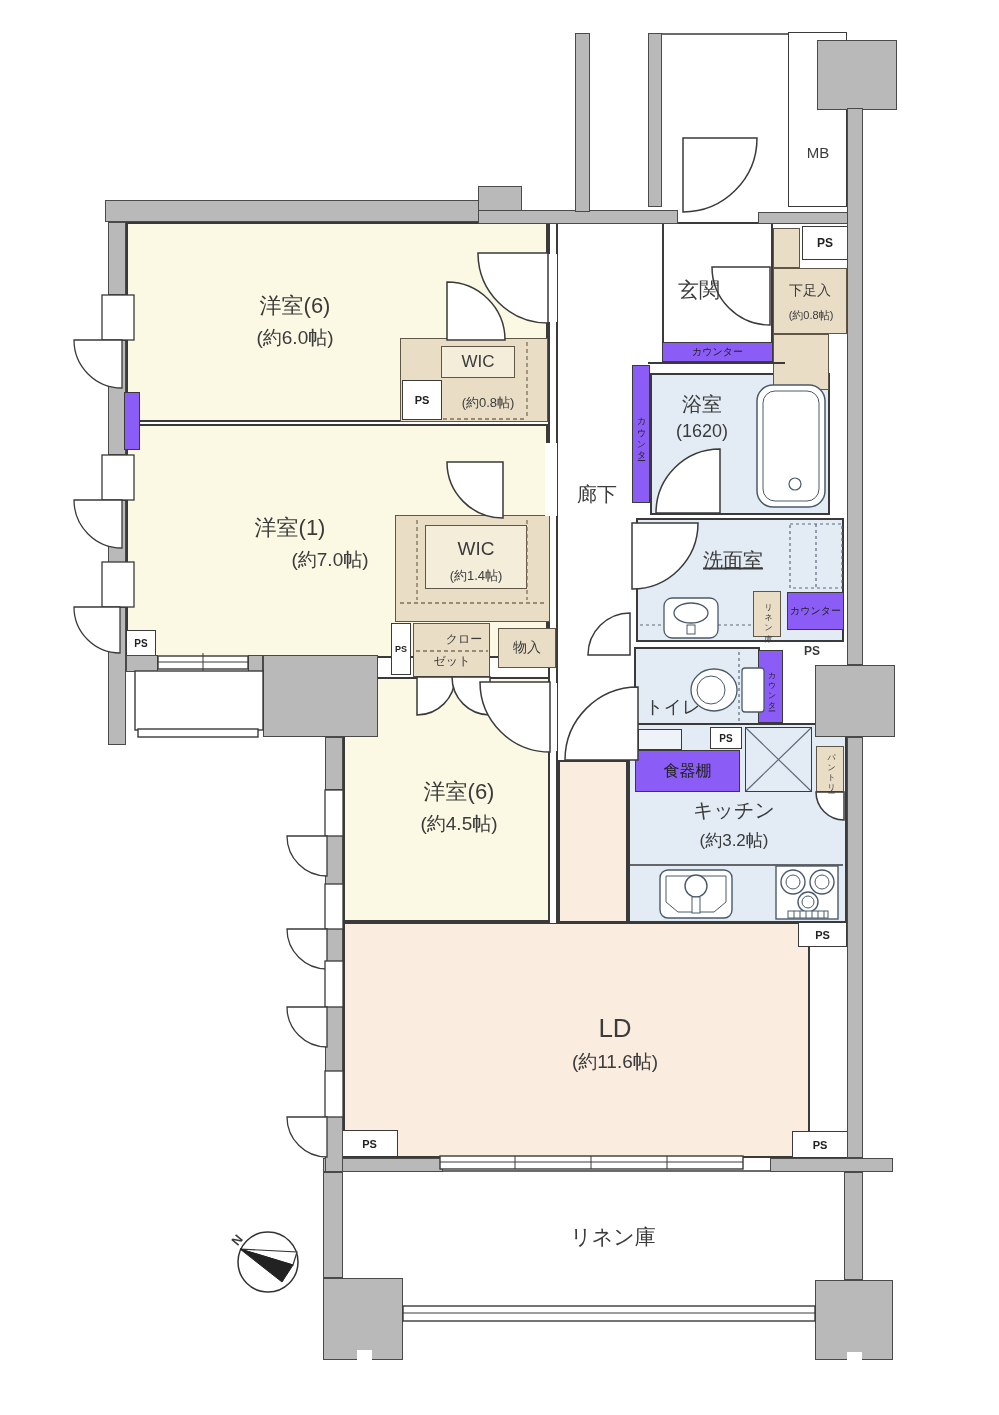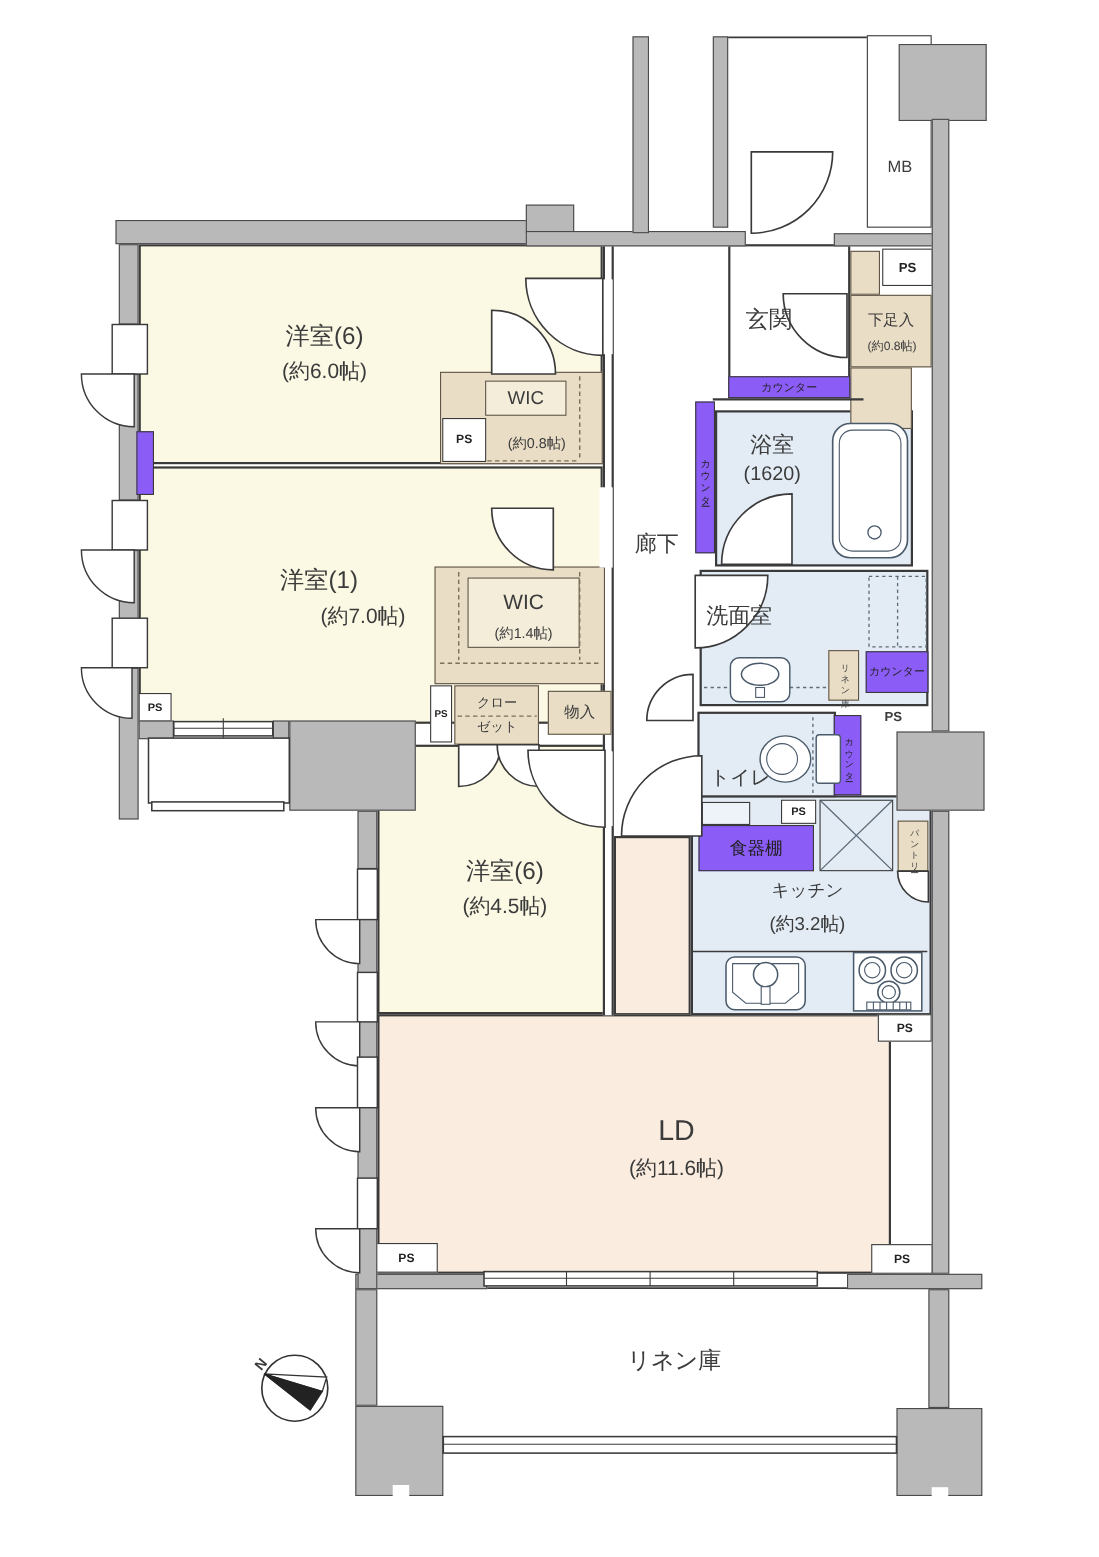--- a/index.html
+++ b/index.html
@@ -260,37 +260,37 @@
   </svg>
 
   <div class="lb" style="left:295px;top:306px;font-size:22px;">洋室(6)</div>
   <div class="lb" style="left:295px;top:338px;font-size:19px;">(約6.0帖)</div>
   <div class="lb" style="left:290px;top:528px;font-size:22px;">洋室(1)</div>
   <div class="lb" style="left:290px;top:560px;font-size:19px;margin-left:40px;">(約7.0帖)</div>
   <div class="lb" style="left:459px;top:792px;font-size:22px;">洋室(6)</div>
   <div class="lb" style="left:459px;top:824px;font-size:19px;">(約4.5帖)</div>
   <div class="lb" style="left:615px;top:1028px;font-size:26px;">LD</div>
   <div class="lb" style="left:615px;top:1062px;font-size:19px;">(約11.6帖)</div>
-  <div class="lb" style="left:734px;top:810px;font-size:16px;text-align:right;">キッチン</div>
+  <div class="lb" style="left:734px;top:810px;font-size:20px;text-align:right;">キッチン</div>
   <div class="lb" style="left:734px;top:840px;font-size:17px;">(約3.2帖)</div>
   <div class="lb" style="left:702px;top:404px;font-size:20px;">浴室</div>
   <div class="lb" style="left:702px;top:431px;font-size:18px;">(1620)</div>
-  <div class="lb" style="left:672px;top:560px;font-size:20px;">洗面室</div>
+  <div class="lb" style="left:733px;top:560px;font-size:20px;text-decoration:underline;">洗面室</div>
   <div class="lb" style="left:673px;top:707px;font-size:18px;">トイレ</div>
   <div class="lb" style="left:597px;top:494px;font-size:20px;">廊下</div>
   <div class="lb" style="left:699px;top:290px;font-size:21px;">玄関</div>
   <div class="lb" style="left:613px;top:1237px;font-size:21px;">リネン庫</div>
   <div class="lb" style="left:818px;top:152px;font-size:15px;font-weight:normal;">MB</div>
   <div class="lb" style="left:810px;top:291px;font-size:14px;">下足入</div>
   <div class="lb" style="left:811px;top:315px;font-size:11px;">(約0.8帖)</div>
   <div class="lb" style="left:478px;top:362px;font-size:17px;">WIC</div>
   <div class="lb" style="left:488px;top:403px;font-size:13px;">(約0.8帖)</div>
   <div class="lb" style="left:476px;top:549px;font-size:19px;">WIC</div>
   <div class="lb" style="left:476px;top:576px;font-size:13px;">(約1.4帖)</div>
-  <div class="lb" style="left:452px;top:639px;font-size:12px;">クロー</div>
+  <div class="lb" style="left:464px;top:639px;font-size:12px;">クロー</div>
   <div class="lb" style="left:452px;top:661px;font-size:12px;">ゼット</div>
   <div class="lb" style="left:527px;top:648px;font-size:14px;">物入</div>
   <div class="lb v" style="left:830px;top:769px;font-size:8px;">パントリー</div>
   <div class="lb v" style="left:767px;top:614px;font-size:8px;">リネン庫</div>
   <div class="lb" style="left:812px;top:651px;font-size:12px;font-weight:bold;">PS</div>
   <div class="lb" style="left:237px;top:1240px;font-size:13px;font-weight:bold;transform:translate(-50%,-50%) rotate(-50deg);">N</div>
 
 </div>
 
 </body></html>

